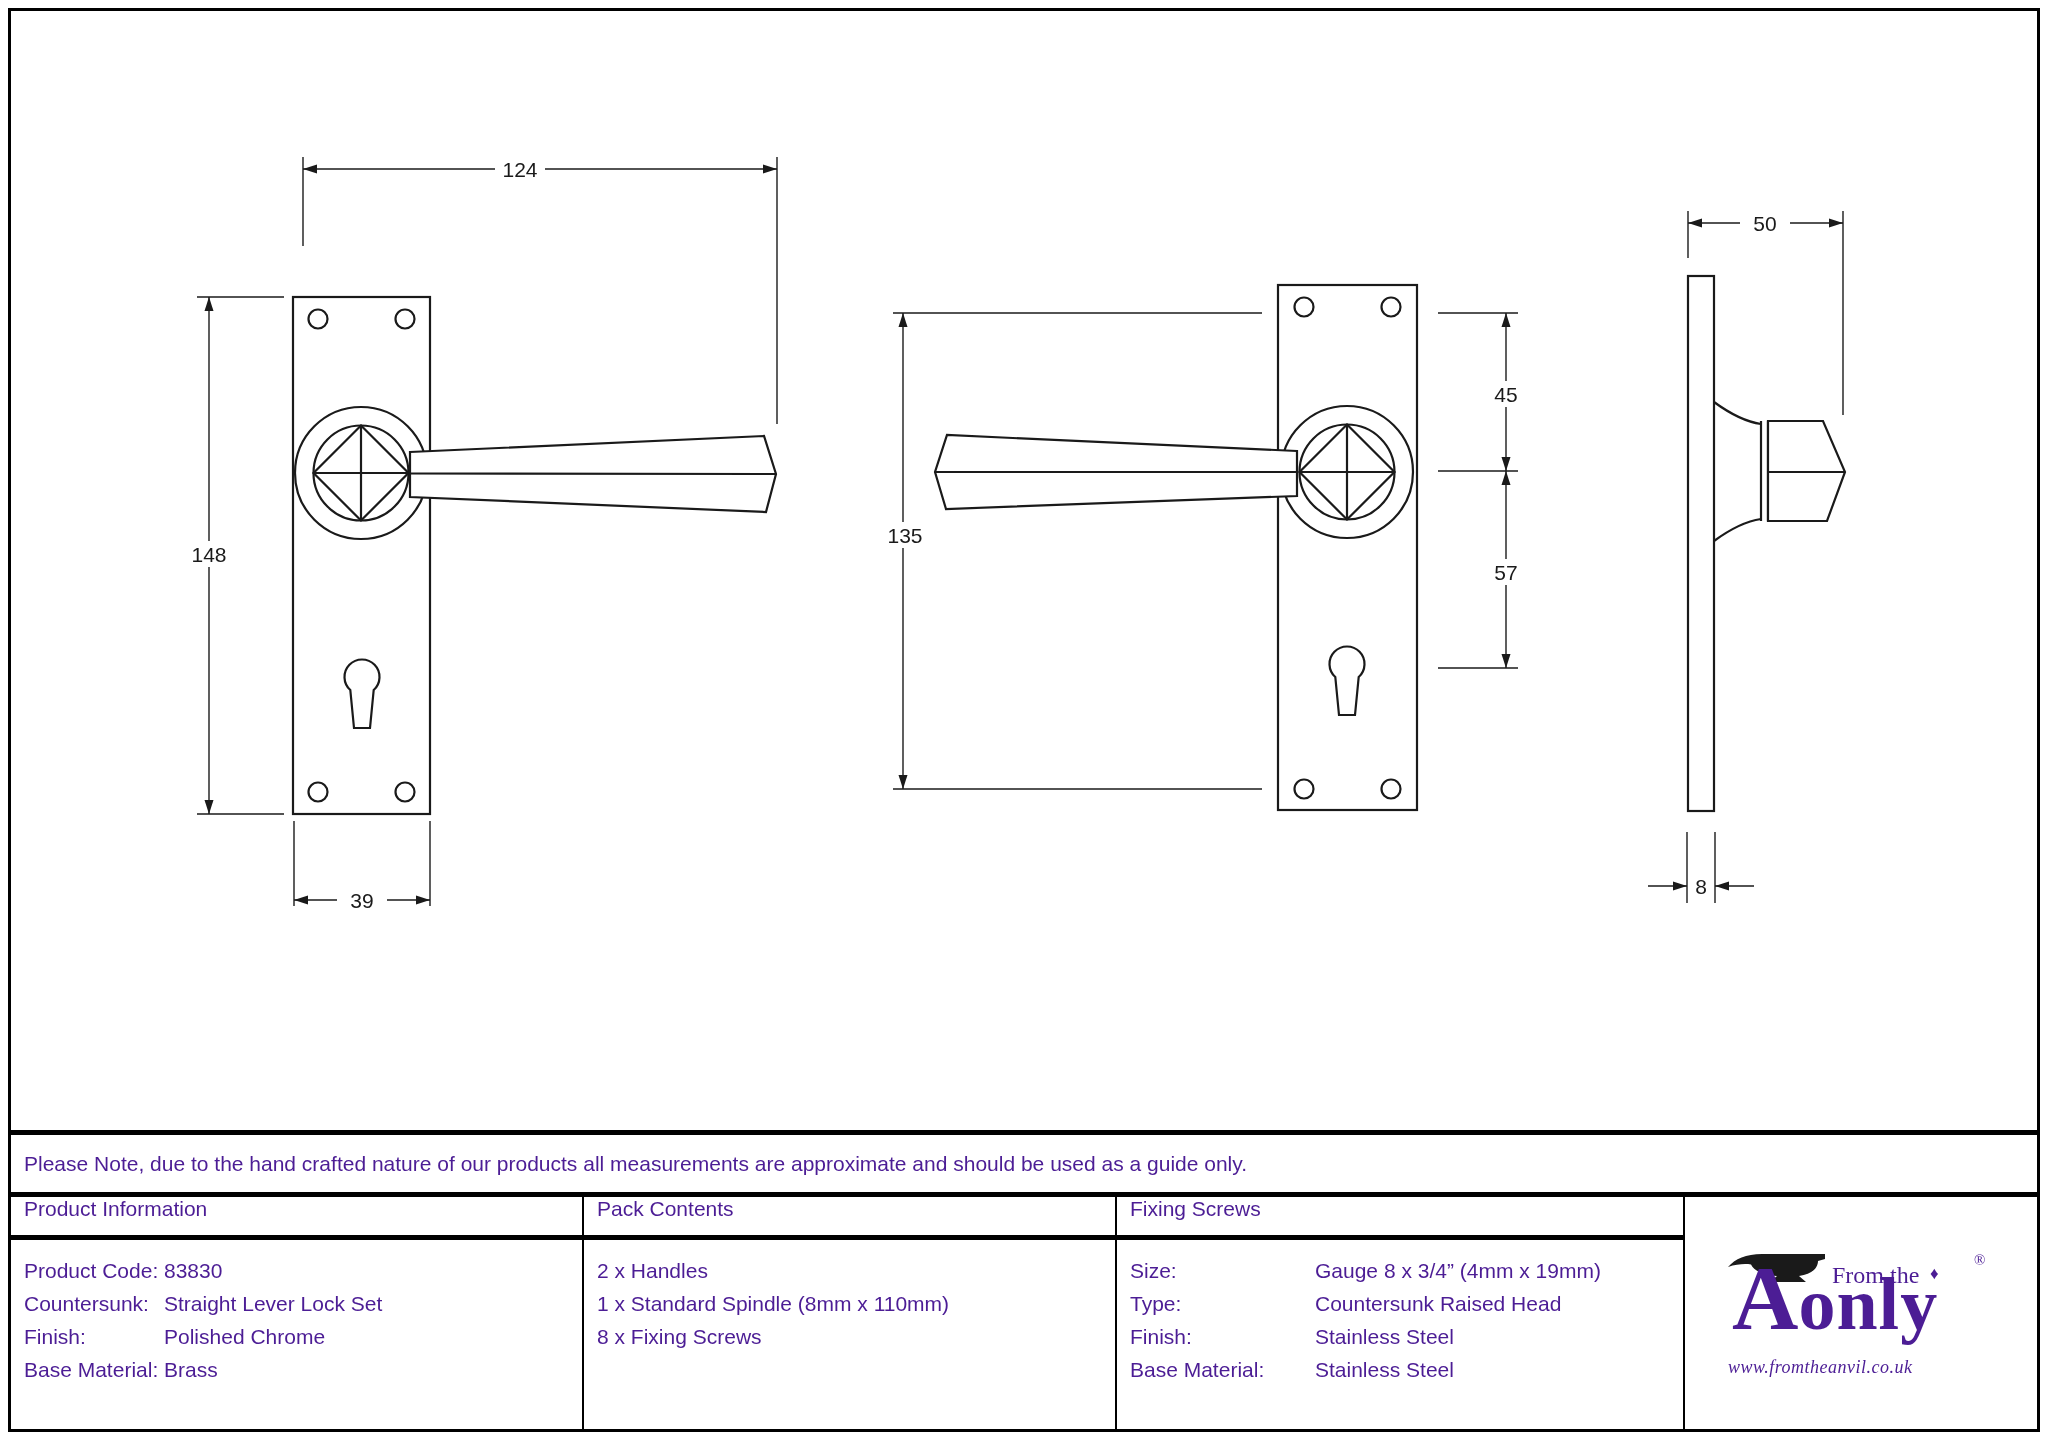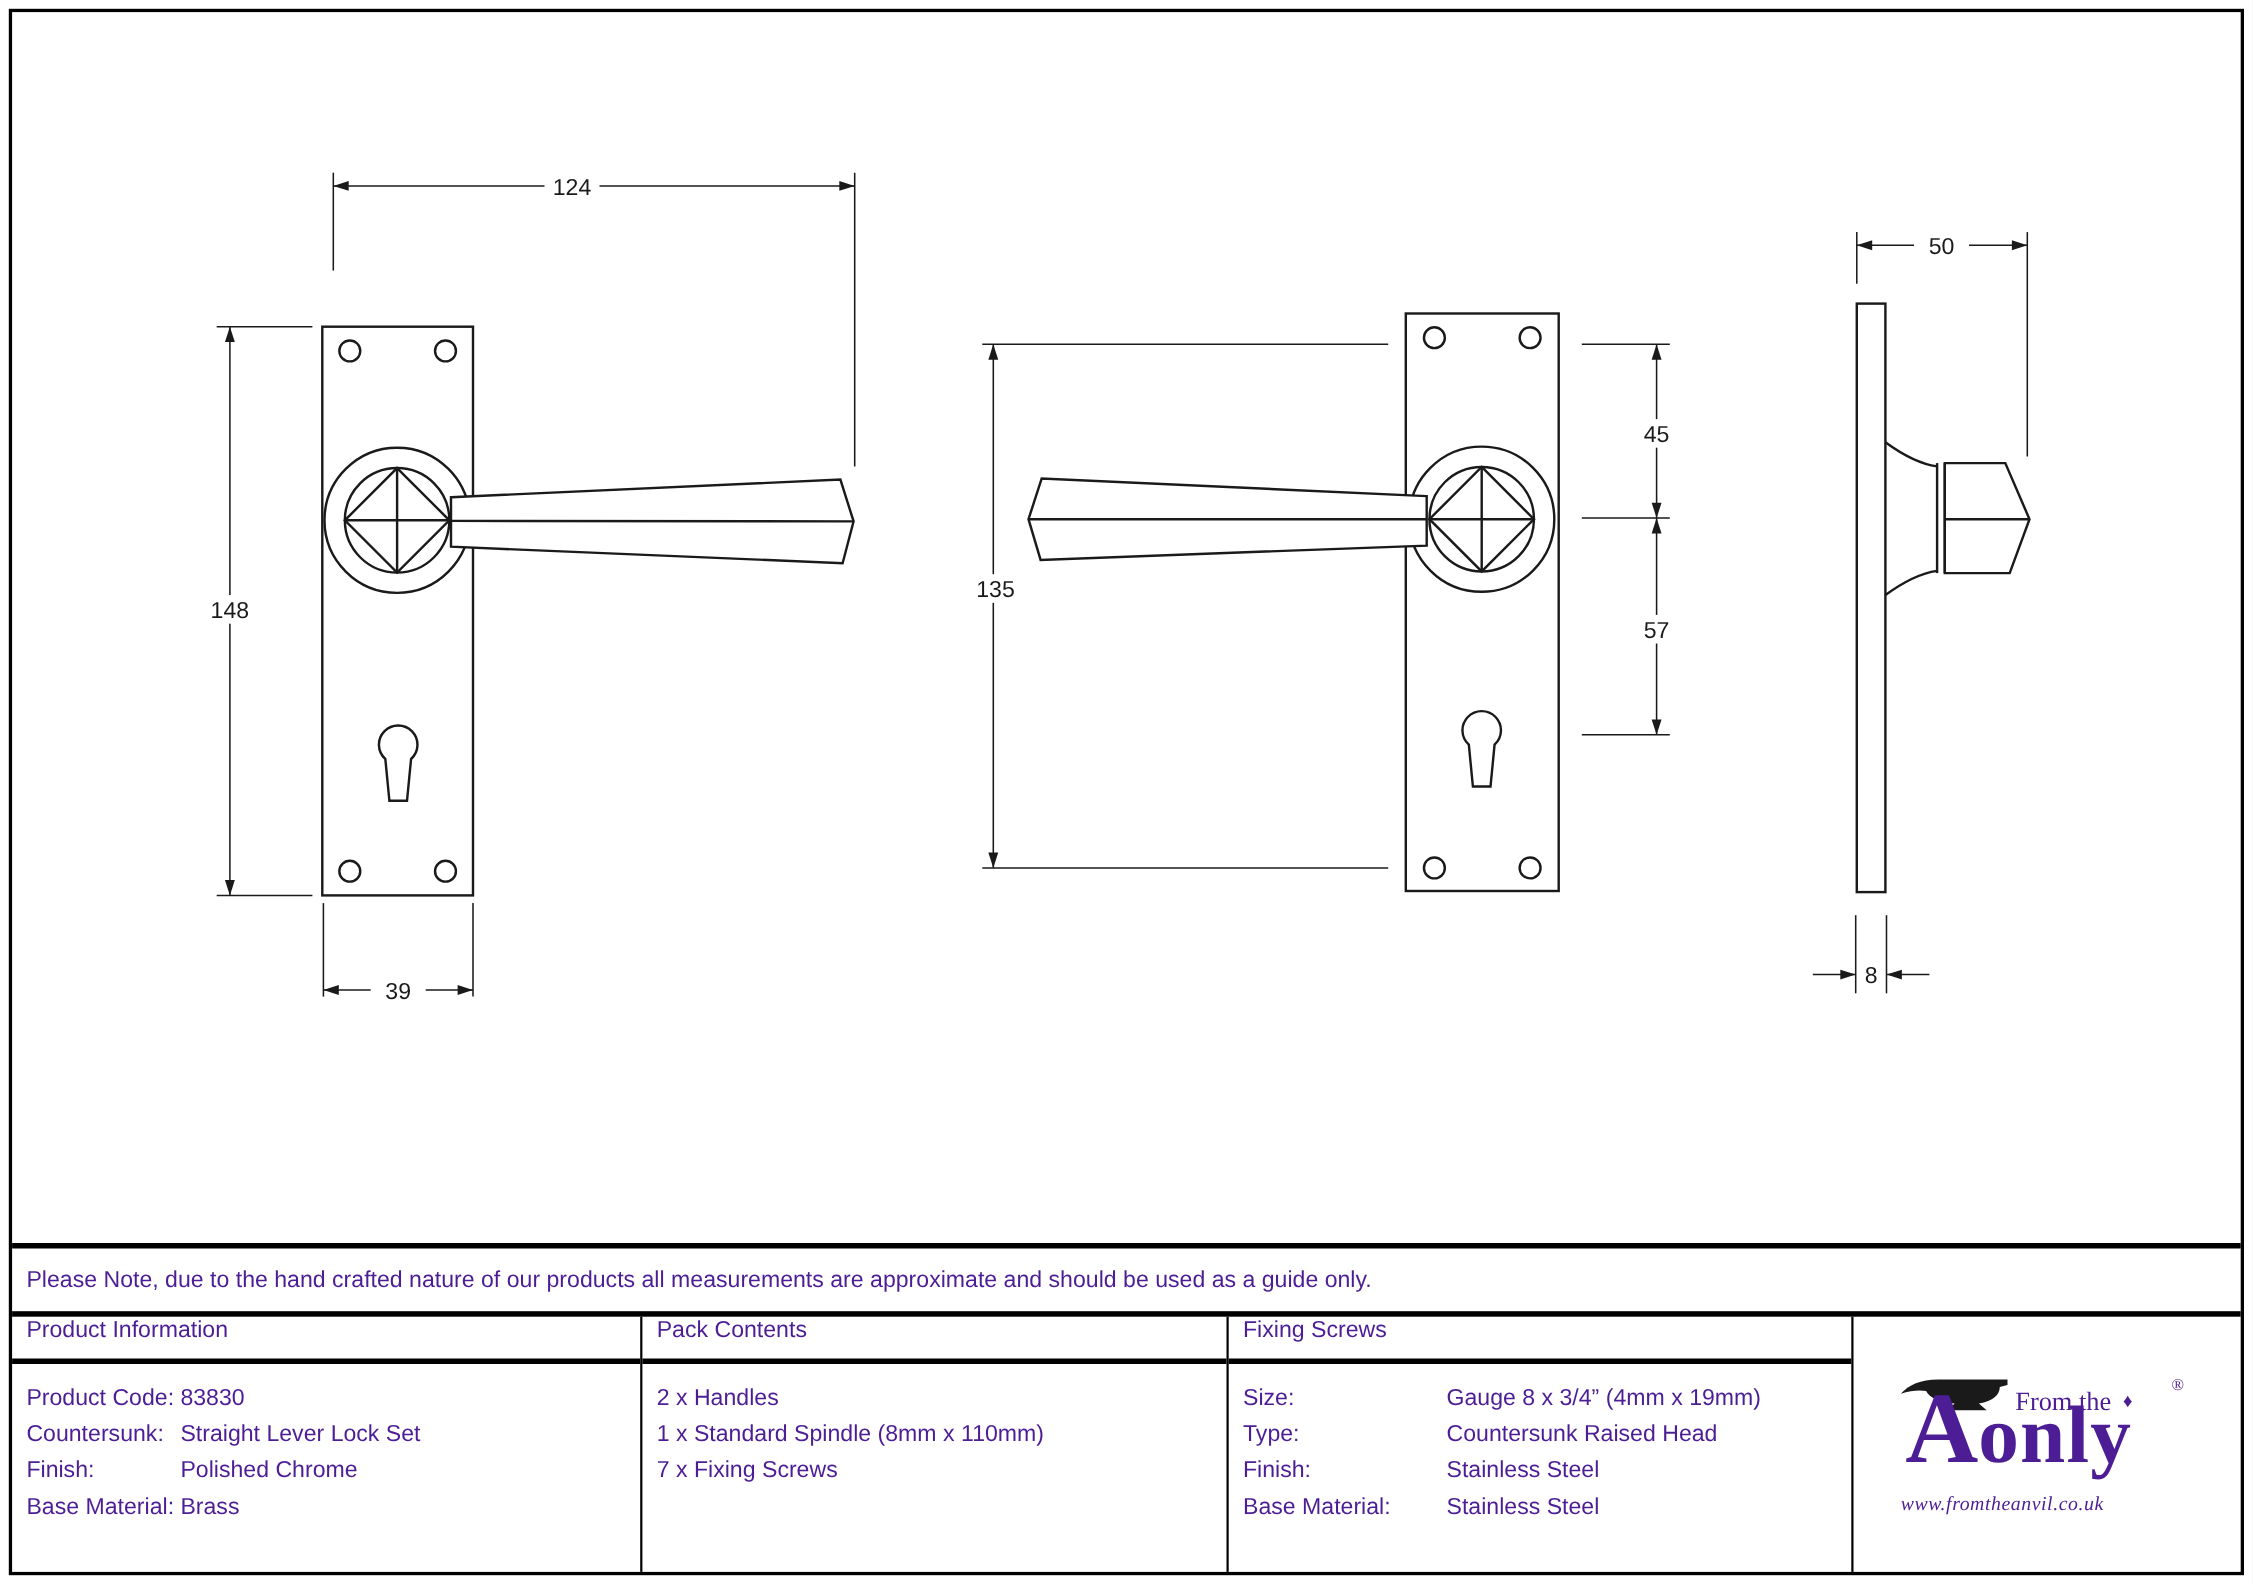--- a/index.html
+++ b/index.html
@@ -197,21 +197,21 @@
         </div>
       </div>
 
       <div class="col col-pc">
         <div class="cell-header">
           <span>Pack Contents</span>
         </div>
         <div class="cell-body">
           <div class="pc-item">2 x Handles</div>
           <div class="pc-item">1 x Standard Spindle (8mm x 110mm)</div>
-          <div class="pc-item">7 x Fixing Screws</div>
+          <div class="pc-item">8 x Fixing Screws</div>
         </div>
       </div>
 
       <div class="col col-fs">
         <div class="cell-header">
           <span>Fixing Screws</span>
         </div>
         <div class="cell-body">
           <div class="kv">
             <span class="k">Size:</span>

